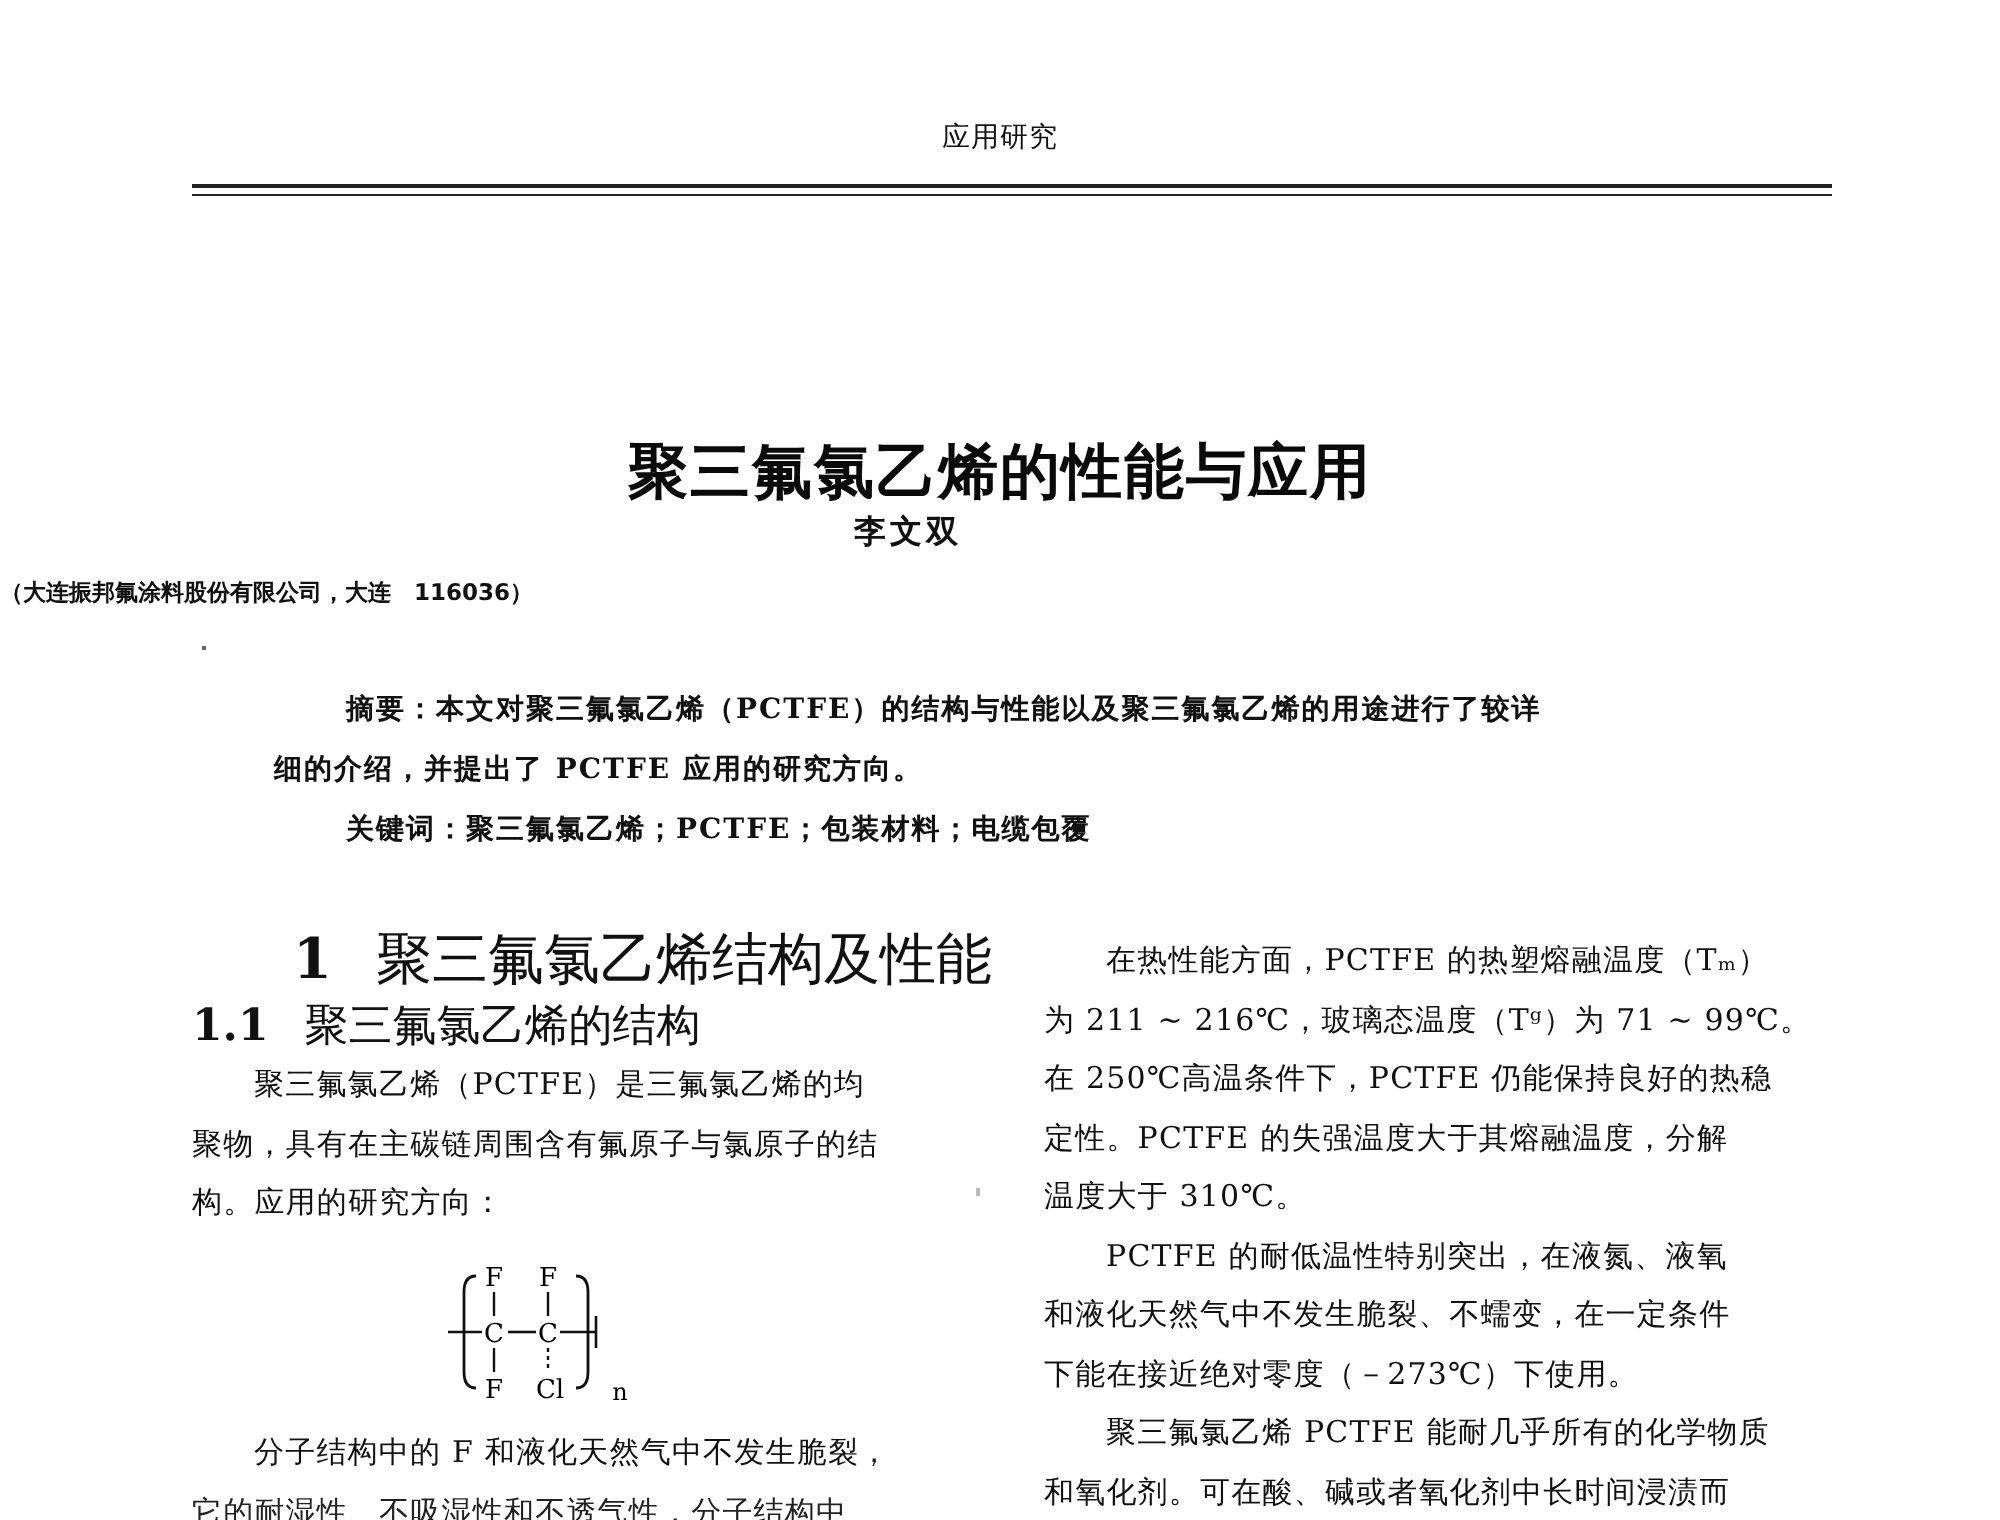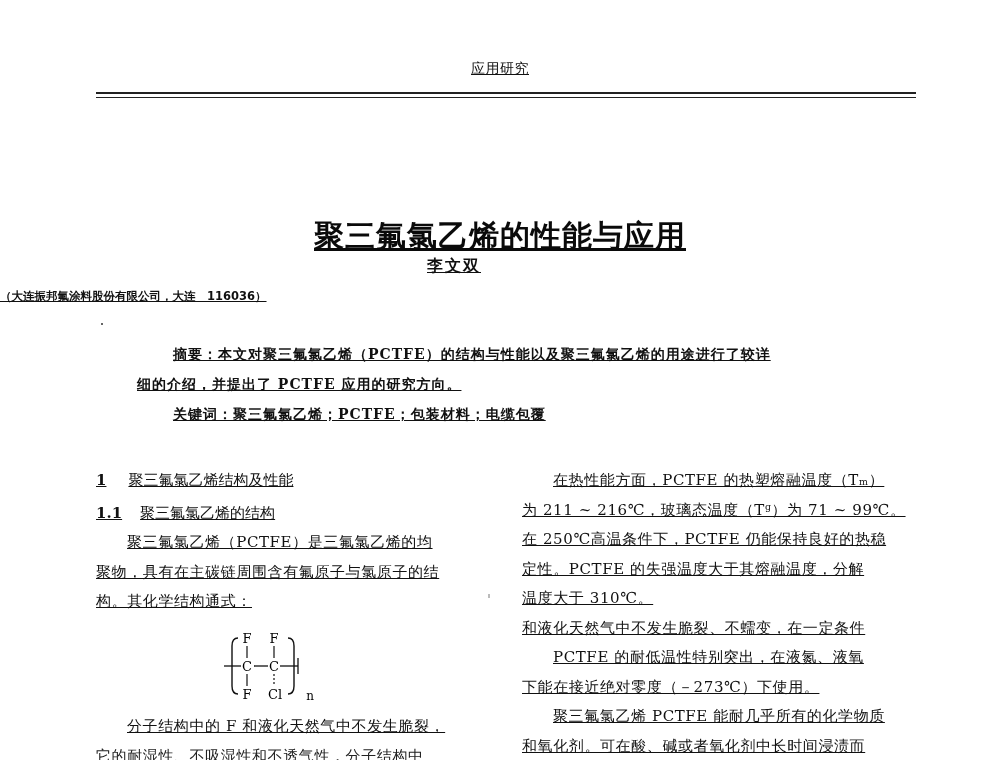--- a/index.html
+++ b/index.html
@@ -8,21 +8,21 @@
       background: #ffffff;
     }
     body {
       width: 1000px;
       height: 760px;
       position: relative;
       overflow: hidden;
       color: #111111;
       font-family: "DejaVu Serif", "Liberation Serif", serif;
     }
-    .abs { position: absolute; text-decoration: underline; }
+    .abs { position: absolute; }
 
     
     .running-head {
       left: 0; width: 1000px; top: 60px;
       text-align: center;
       font-family: "DejaVu Sans", sans-serif;
       font-size: 14px;
       letter-spacing: 0.5px;
       color: #111;
     }
@@ -69,29 +69,30 @@
     .abs-l1 { left: 173px; top: 346px; }
     .abs-l2 { left: 137px; top: 376px; }
     .abs-l3 { left: 173px; top: 406px; }
 
     
     .col-left  { left: 96px;  top: 466px; width: 400px; }
     .col-right { left: 522px; top: 466px; width: 400px; }
 
     .h1 {
       font-family: "DejaVu Sans", sans-serif;
-      font-size: 15px;
+      font-size: 28px;
       height: 32px;
       line-height: 28px;
       white-space: nowrap;
+      text-align: right;
     }
     .h1 .num { font-family: "DejaVu Serif", serif; font-weight: bold; margin-right: 22px; }
     .h2 {
       font-family: "DejaVu Sans", sans-serif;
-      font-size: 15px;
+      font-size: 22px;
       height: 30px;
       line-height: 30px;
       white-space: nowrap;
     }
     .h2 .num { font-family: "DejaVu Serif", serif; font-weight: bold; margin-right: 18px; }
 
     .para-line {
       font-size: 15px;
       line-height: 29.5px;
       height: 29.5px;
@@ -134,21 +135,21 @@
 
 <div class="abs col-left">
   <div class="h1">
     <span class="num">1</span><span>聚三氟氯乙烯结构及性能</span>
   </div>
   <div class="h2">
     <span class="num">1.1</span><span>聚三氟氯乙烯的结构</span>
   </div>
   <div class="para-line indent">聚三氟氯乙烯（PCTFE）是三氟氯乙烯的均</div>
   <div class="para-line">聚物，具有在主碳链周围含有氟原子与氯原子的结</div>
-  <div class="para-line">构。其化学结构通式：</div>
+  <div class="para-line">构。应用的研究方向：</div>
 </div>
 
 <div class="abs formula">
   <svg width="110" height="76" viewBox="0 0 110 76">
 
     <path d="M16 10 Q10 10 10 18 L10 58 Q10 66 16 66" fill="none" stroke="#111" stroke-width="1.4"></path>
 
     <path d="M66 10 Q72 10 72 18 L72 58 Q72 66 66 66" fill="none" stroke="#111" stroke-width="1.4"></path>
 
     <line x1="2" y1="38" x2="19" y2="38" stroke="#111" stroke-width="1.3"></line>
@@ -177,18 +178,18 @@
 </div>
 
 <div class="abs tick-mark"></div>
 
 <div class="abs col-right">
   <div class="para-line indent">在热性能方面，PCTFE 的热塑熔融温度（Tₘ）</div>
   <div class="para-line">为 211 ~ 216℃，玻璃态温度（Tᵍ）为 71 ~ 99℃。</div>
   <div class="para-line">在 250℃高温条件下，PCTFE 仍能保持良好的热稳</div>
   <div class="para-line">定性。PCTFE 的失强温度大于其熔融温度，分解</div>
   <div class="para-line">温度大于 310℃。</div>
+  <div class="para-line indent">PCTFE 的耐低温性特别突出，在液氮、液氧</div>
   <div class="para-line">和液化天然气中不发生脆裂、不蠕变，在一定条件</div>
-  <div class="para-line indent">PCTFE 的耐低温性特别突出，在液氮、液氧</div>
   <div class="para-line">下能在接近绝对零度（－273℃）下使用。</div>
   <div class="para-line indent">聚三氟氯乙烯 PCTFE 能耐几乎所有的化学物质</div>
   <div class="para-line">和氧化剂。可在酸、碱或者氧化剂中长时间浸渍而</div>
 </div>
 
 </body></html>

